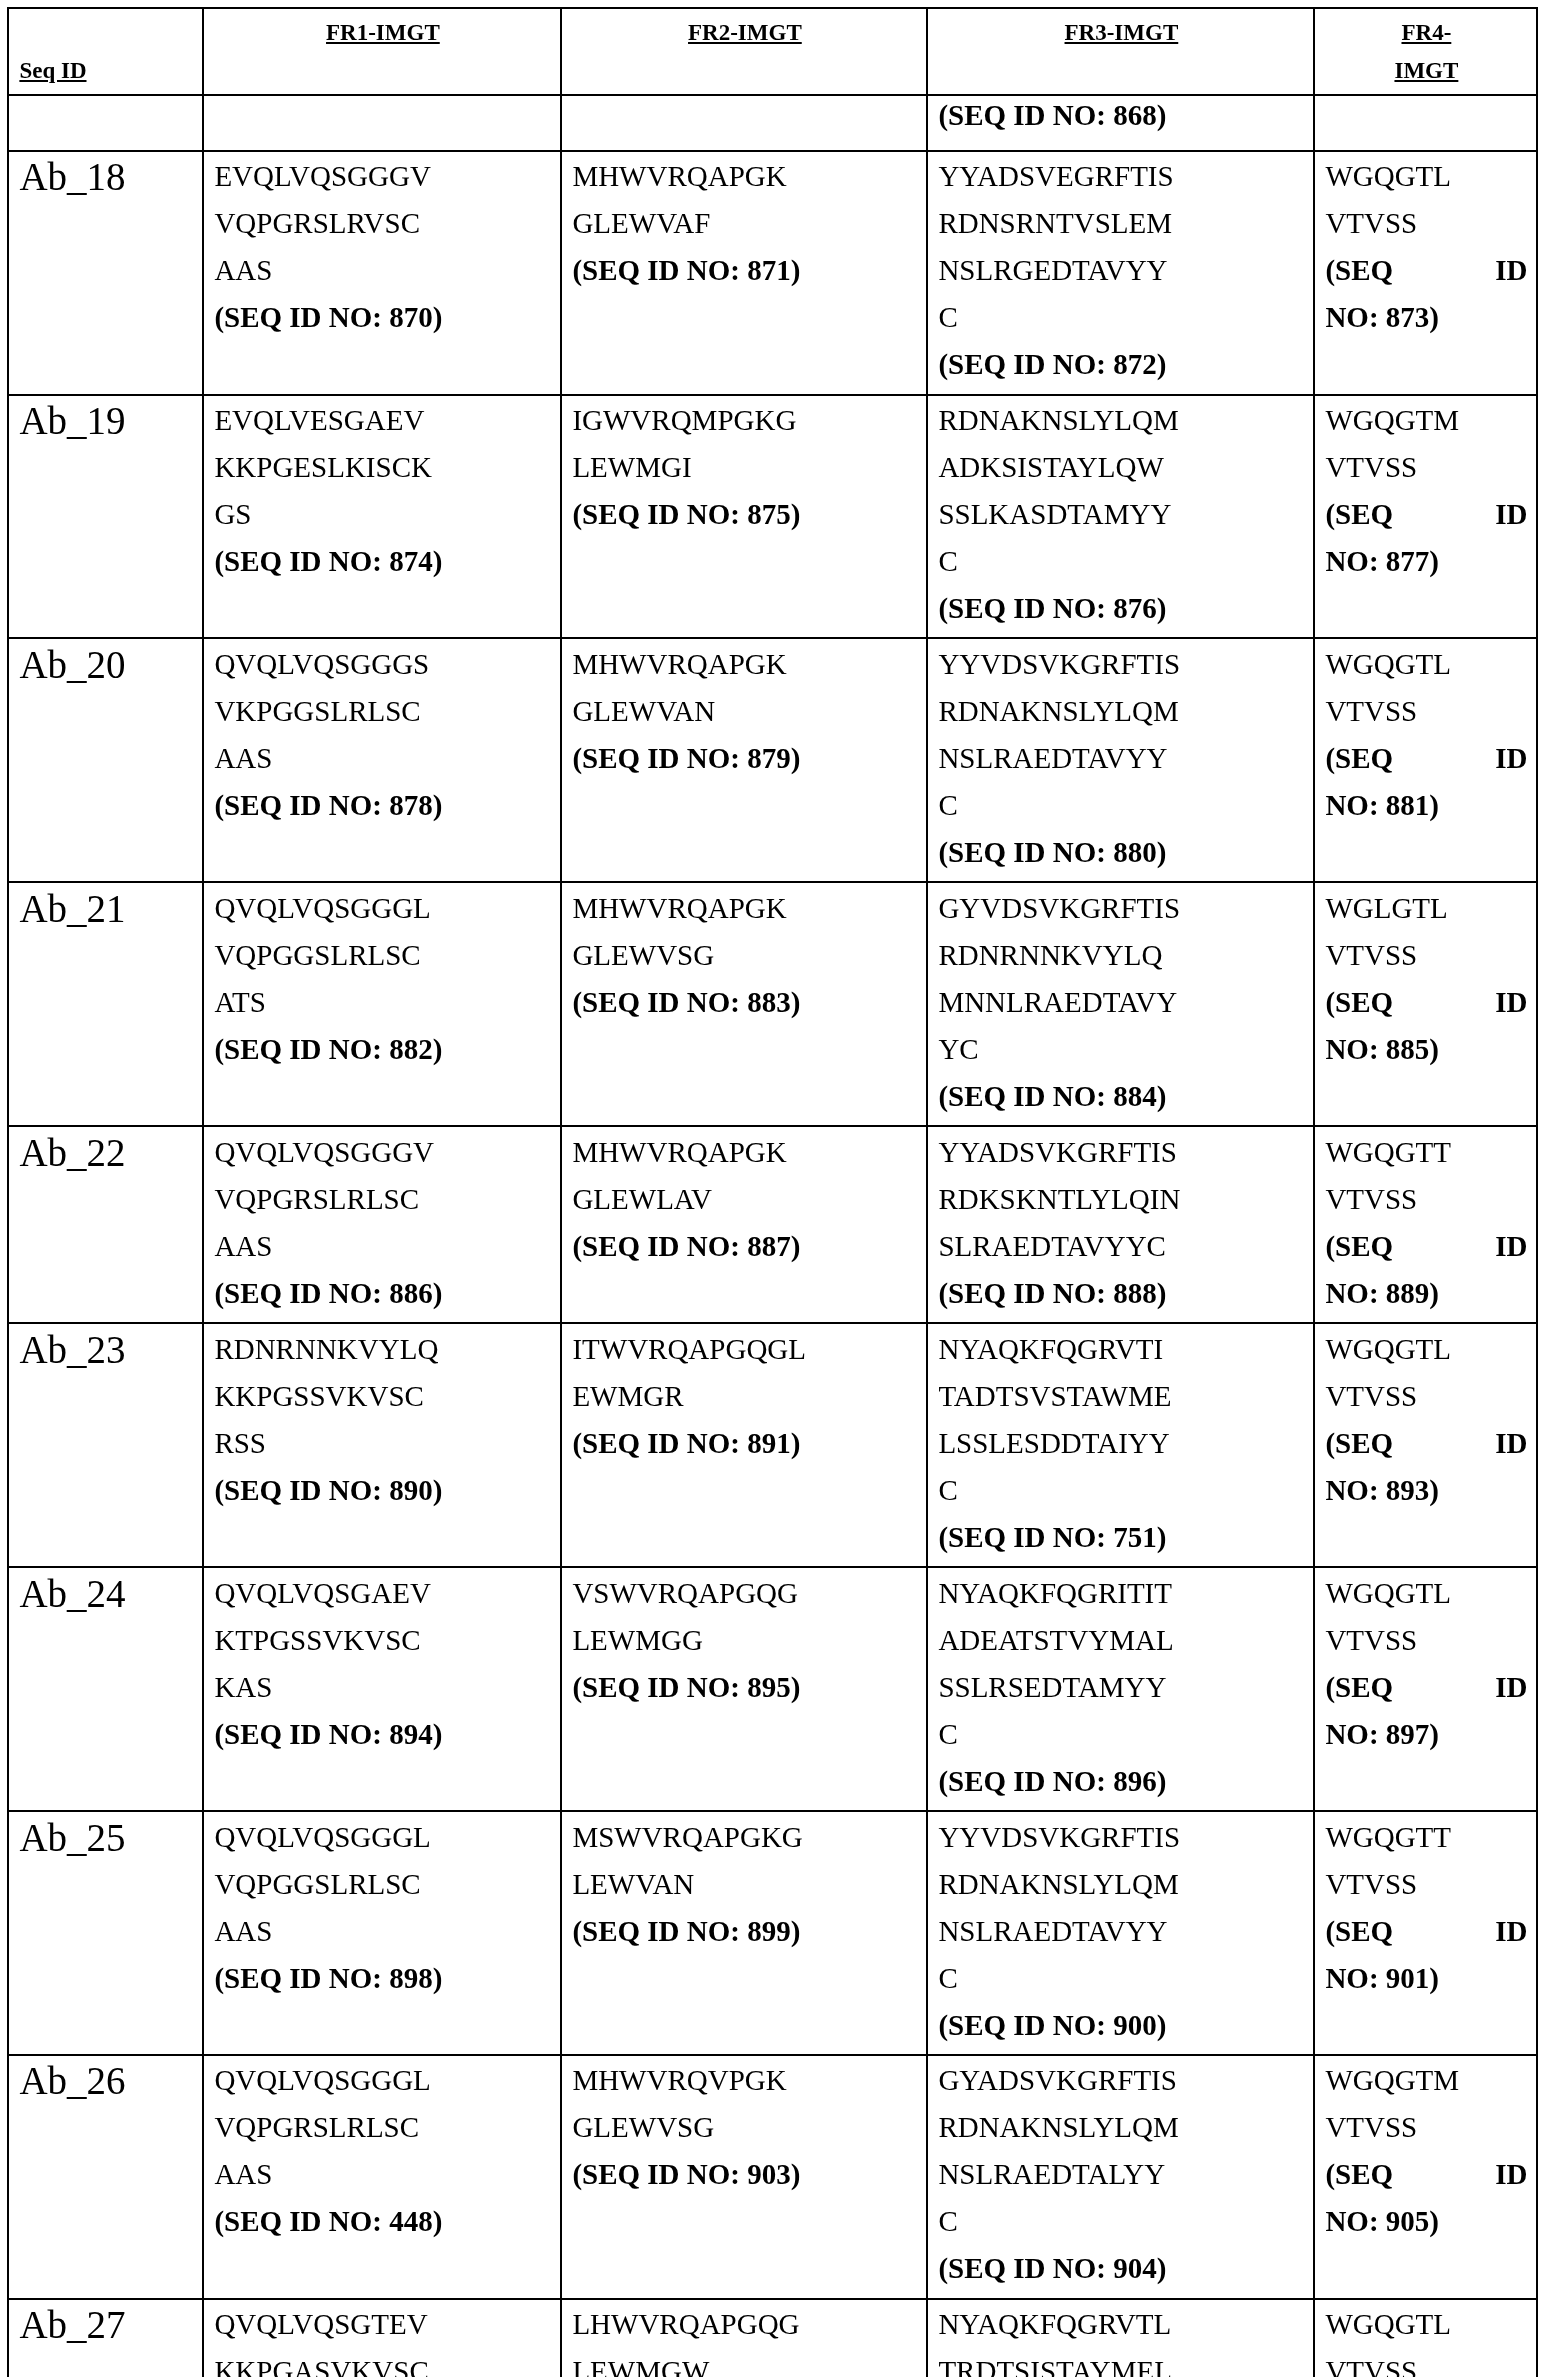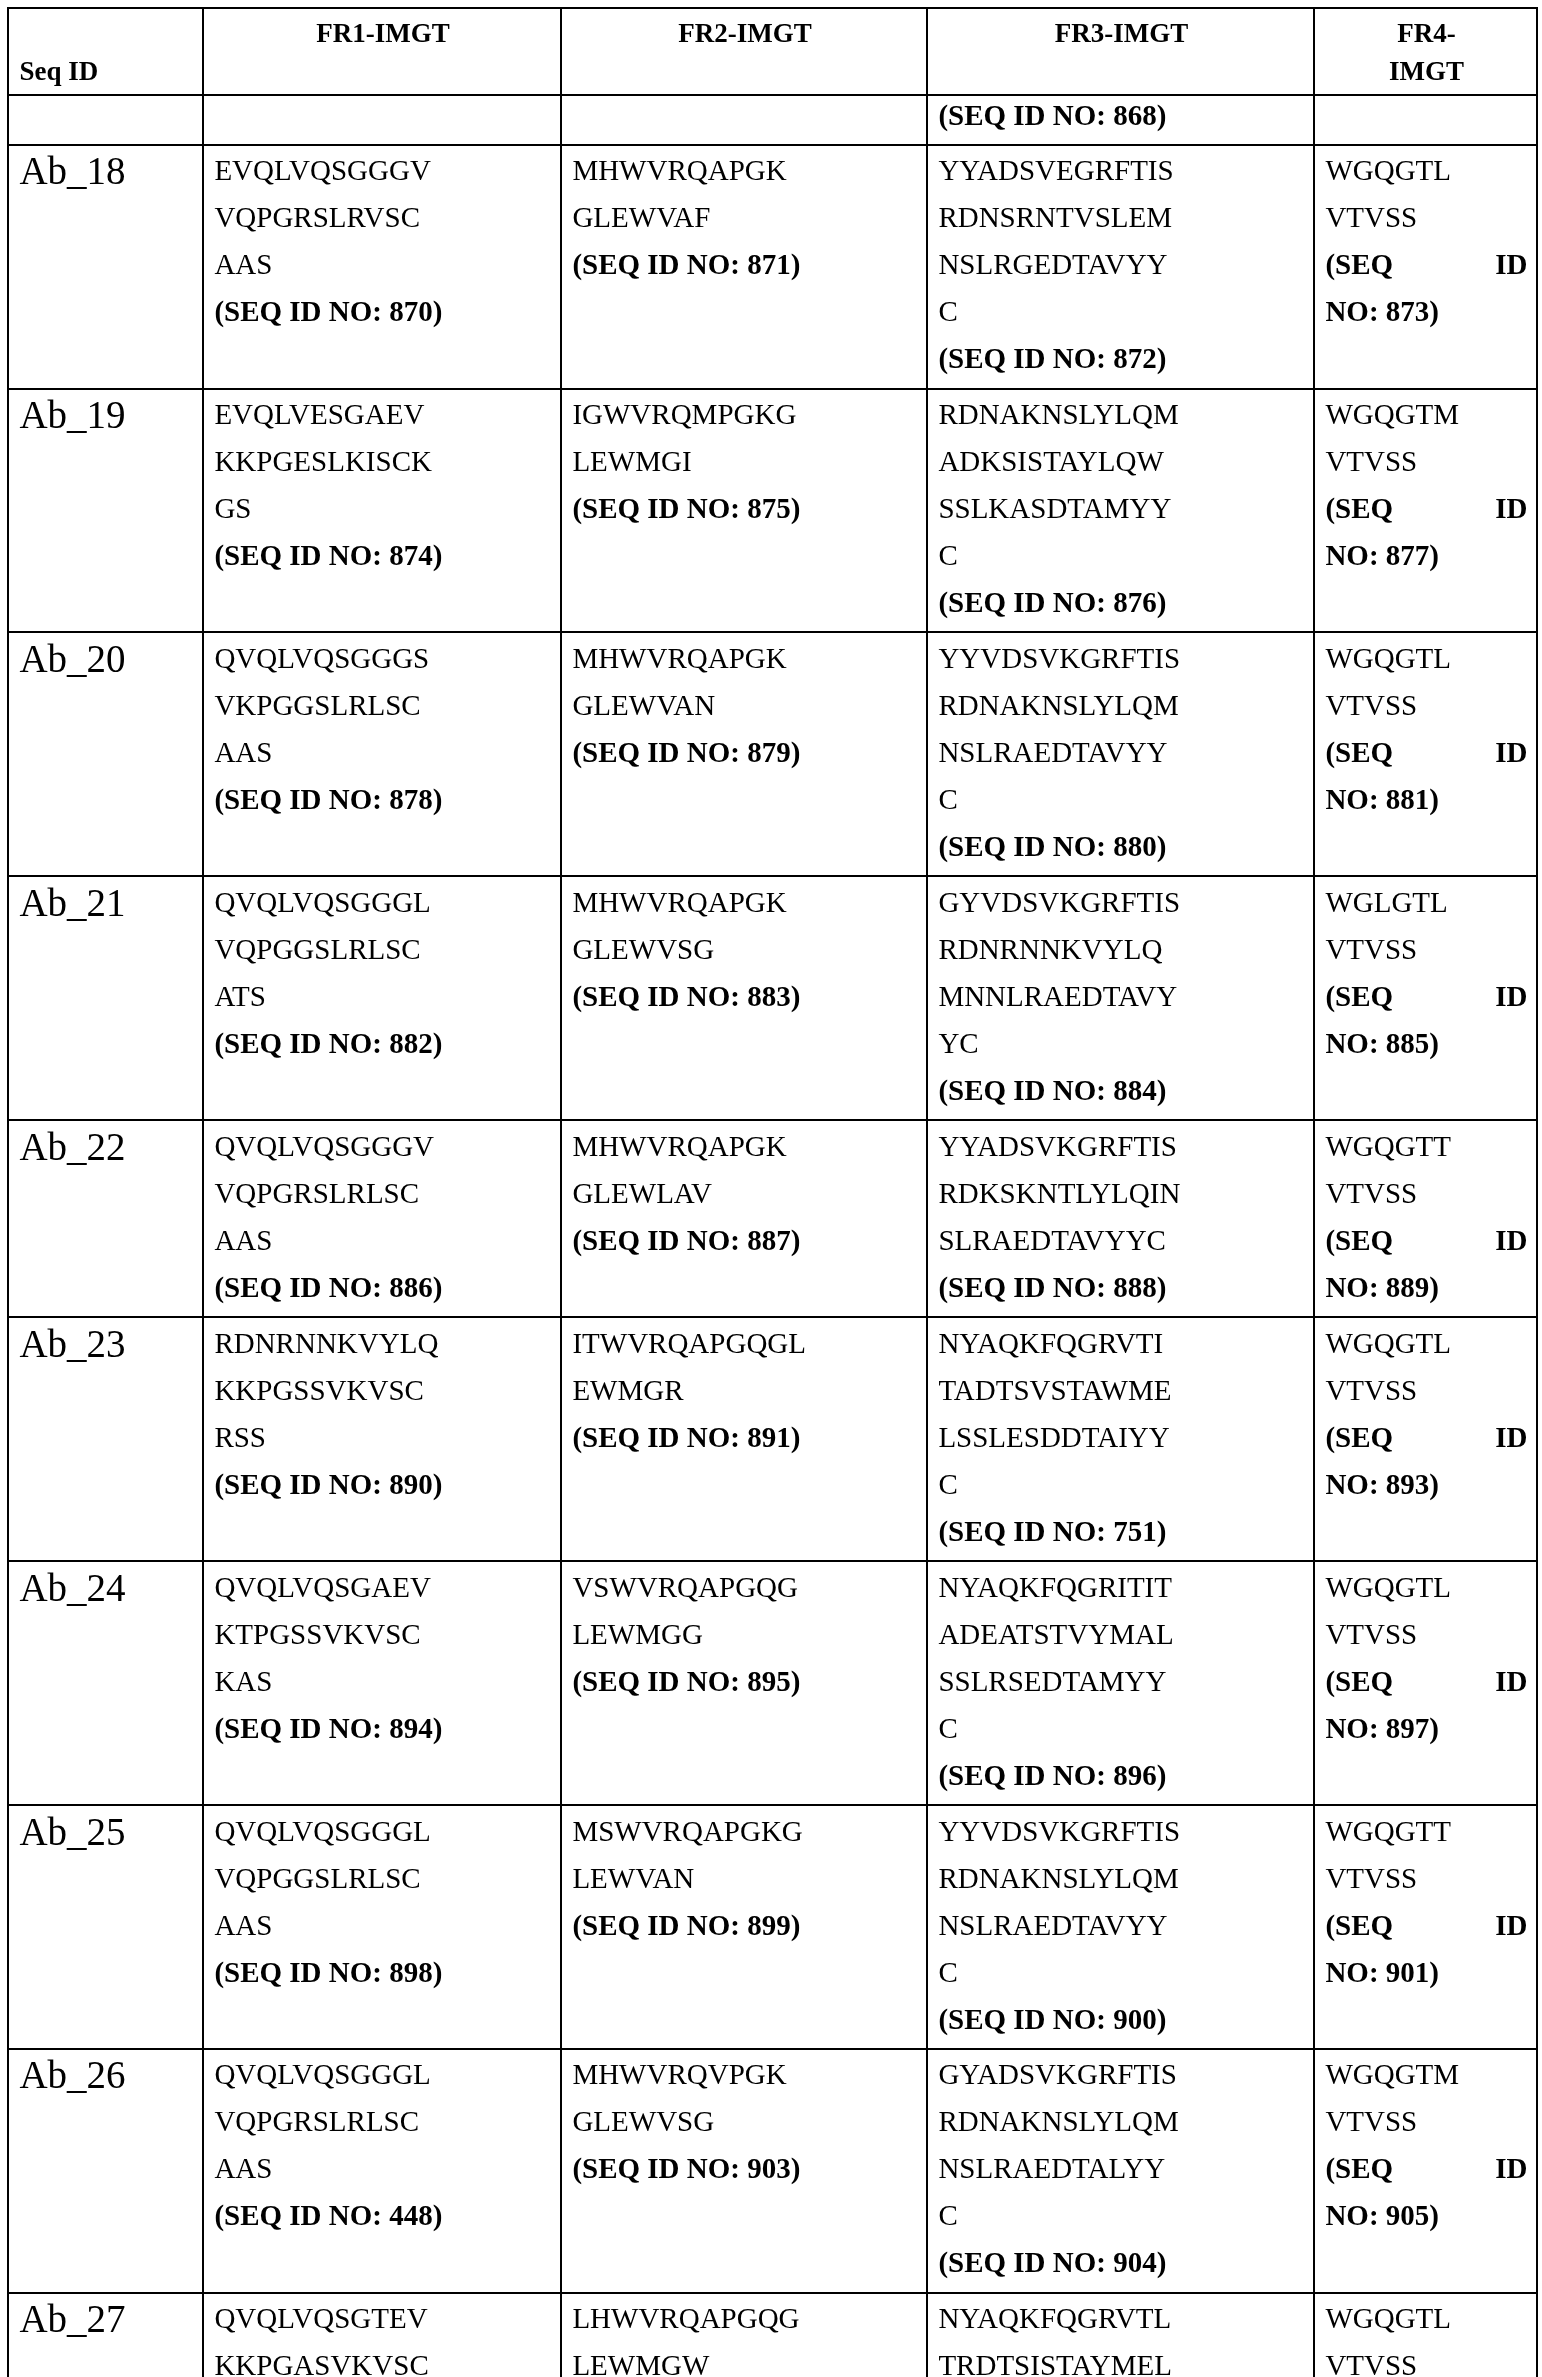--- a/index.html
+++ b/index.html
@@ -27,24 +27,25 @@
     padding: 1.7px 8.6px 5.2px 10.4px;
     font-size: 29px;
     line-height: 47px;
     overflow: hidden;
     word-wrap: normal;
   }
   th {
     font-weight: bold;
     text-align: center;
     vertical-align: top;
-    font-size: 27px;
+    font-size: 23px;
     line-height: 38px;
     padding-top: 5.2px;
     padding-bottom: 3.5px;
+    text-decoration: underline;
   }
   th.seq-id-h {
     text-align: left;
     vertical-align: bottom;
     margin-left: 16px;
   }
   td.id-cell {
     font-size: 39px;
   }
   .seq-line {
@@ -55,21 +56,21 @@
     white-space: nowrap;
   }
   .sid-line.justify {
     display: flex;
     justify-content: space-between;
     white-space: normal;
     gap: 12px;
   }
   tr.continuation td {
     padding-top: 0;
-    padding-bottom: 10px;
+    padding-bottom: 16px;
     line-height: 38px;
   }
 </style>
 </head>
 <body>
 
 <div class="page">
   <table class="seq-table">
     <colgroup>
       <col style="width:195px">

